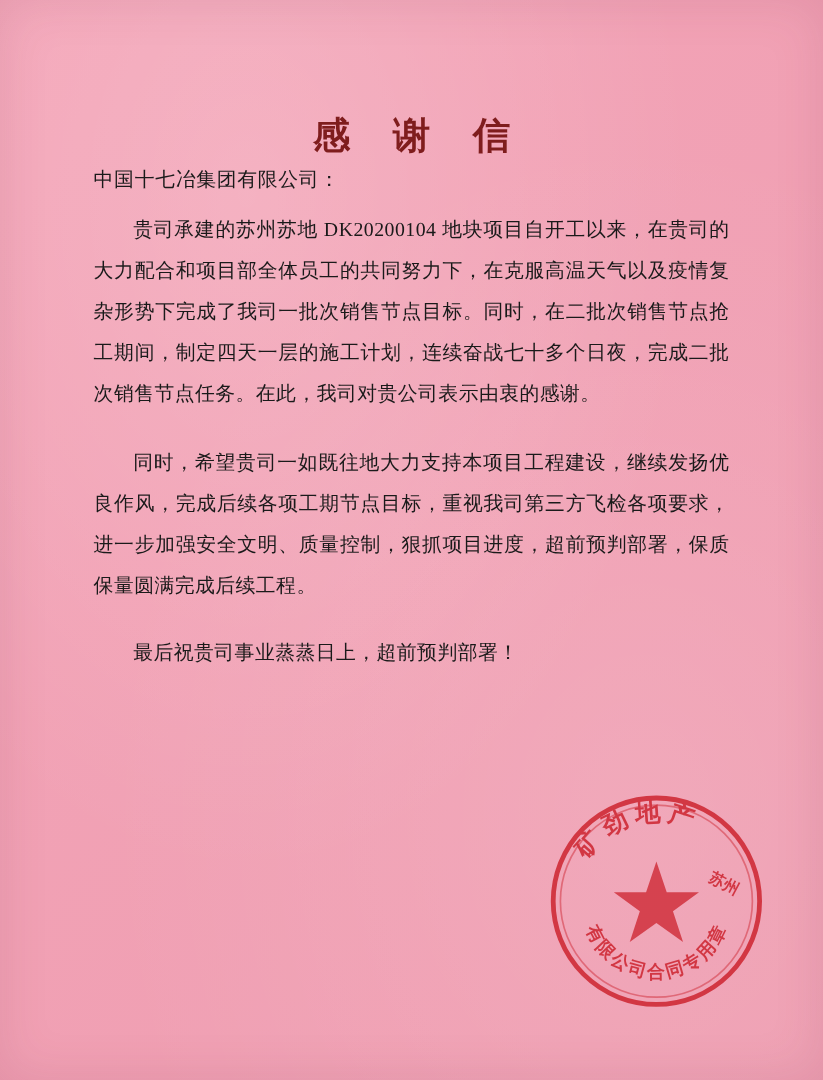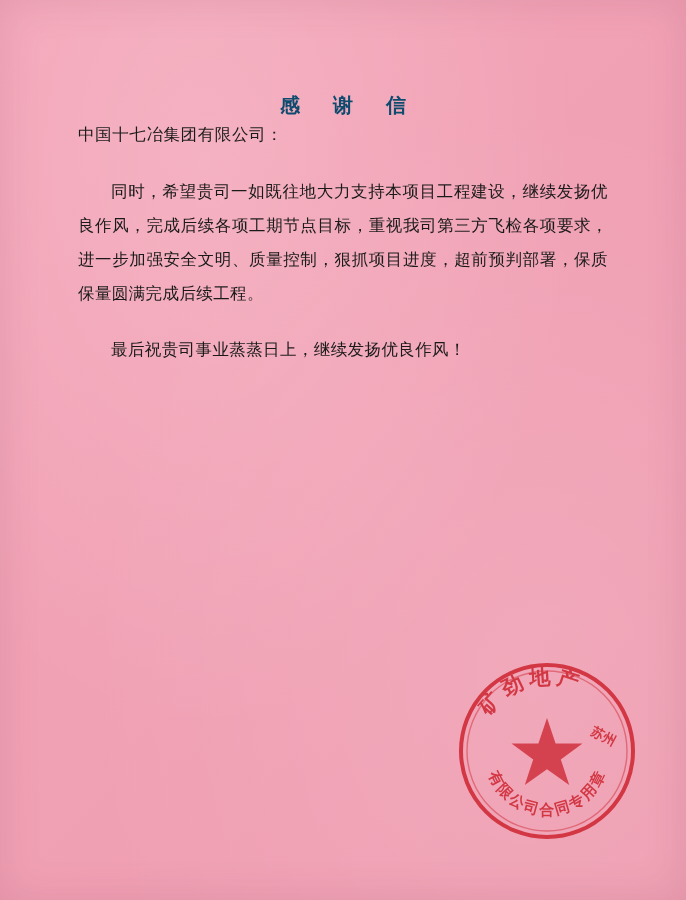--- a/index.html
+++ b/index.html
@@ -34,25 +34,25 @@
   .sheet {
     position: absolute;
     inset: 0;
     padding: 0 78px;
     box-sizing: border-box;
   }
   .doc-title {
     margin: 0;
     padding-top: 92px;
     text-align: center;
-    font-size: 20px;
+    font-size: 31px;
     font-weight: bold;
     letter-spacing: 14px;
     text-indent: 14px;
-    color: #0c4a6e;
+    color: #7f1d1d;
     font-family: "Liberation Serif", "DejaVu Serif", serif;
   }
   .salutation {
     font-size: 16.5px;
     line-height: 1.9;
     letter-spacing: 0.6px;
   }
   .body-p {
     margin-top: 25px;
     font-size: 16.5px;
@@ -105,24 +105,25 @@
 <body>
 
 <div class="paper"></div>
 
 <div class="sheet">
 
   <h1 class="doc-title">感 谢 信</h1>
 
   <div class="salutation">中国十七冶集团有限公司：</div>
 
+  <p class="body-p first">贵司承建的苏州苏地 DK20200104 地块项目自开工以来，在贵司的大力配合和项目部全体员工的共同努力下，在克服高温天气以及疫情复杂形势下完成了我司一批次销售节点目标。同时，在二批次销售节点抢工期间，制定四天一层的施工计划，连续奋战七十多个日夜，完成二批次销售节点任务。在此，我司对贵公司表示由衷的感谢。</p>
 
   <p class="body-p">同时，希望贵司一如既往地大力支持本项目工程建设，继续发扬优良作风，完成后续各项工期节点目标，重视我司第三方飞检各项要求，进一步加强安全文明、质量控制，狠抓项目进度，超前预判部署，保质保量圆满完成后续工程。</p>
 
-  <div class="closing">最后祝贵司事业蒸蒸日上，继续发扬优良作风！</div>
+  <div class="closing">最后祝贵司事业蒸蒸日上，超前预判部署！</div>
 
 
 </div>
 
 <div class="seal">
   <svg width="190" height="190" viewBox="0 0 190 190" aria-hidden="true">
     <g fill="none" stroke="#cc1f2a" stroke-width="4">
       <circle cx="95" cy="95" r="86"></circle>
       <circle cx="95" cy="95" r="80" stroke-width="1.4" opacity="0.55"></circle>
     </g>

